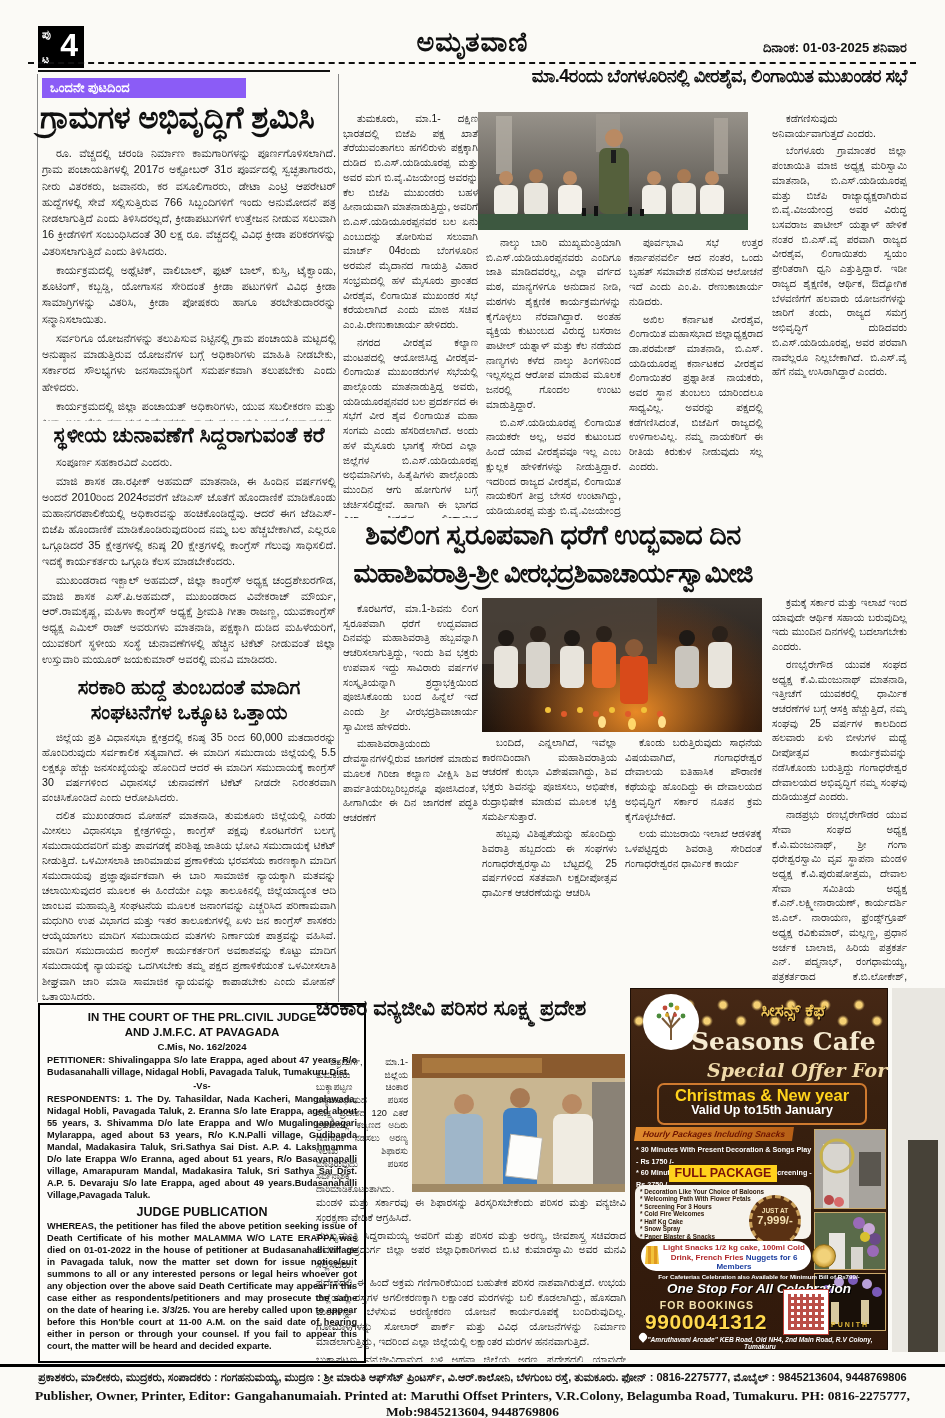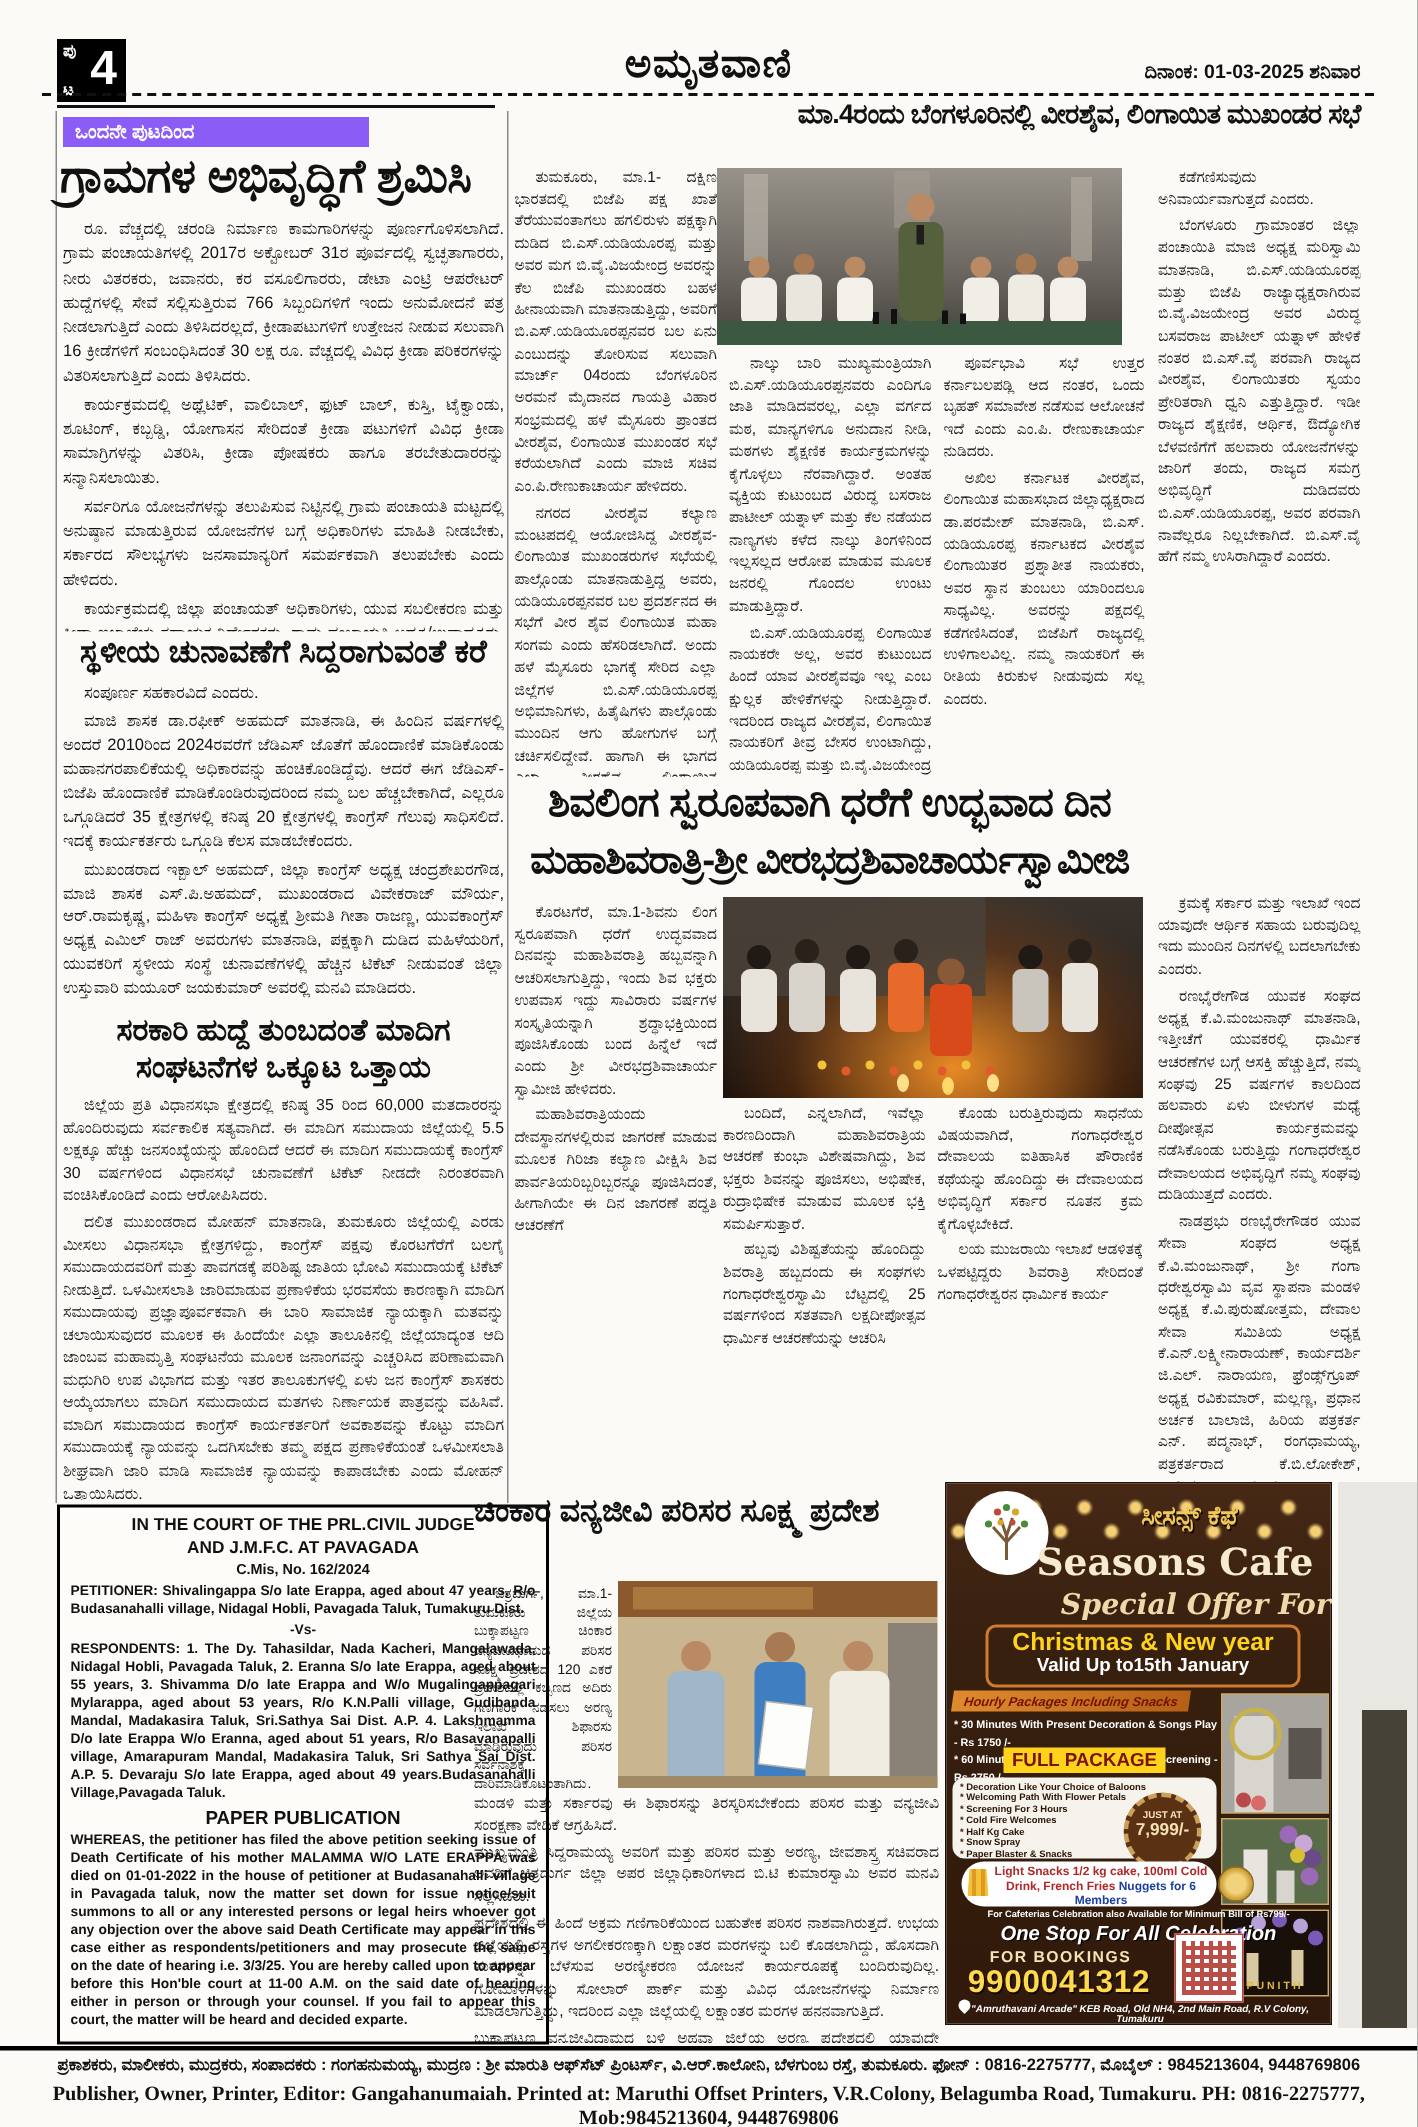--- a/index.html
+++ b/index.html
@@ -140,21 +140,21 @@
       <p class="bp">ದಲಿತ ಮುಖಂಡರಾದ ಮೋಹನ್ ಮಾತನಾಡಿ, ತುಮಕೂರು ಜಿಲ್ಲೆಯಲ್ಲಿ ಎರಡು ಮೀಸಲು ವಿಧಾನಸಭಾ ಕ್ಷೇತ್ರಗಳಿದ್ದು, ಕಾಂಗ್ರೆಸ್ ಪಕ್ಷವು ಕೊರಟಗೆರೆಗೆ ಬಲಗೈ ಸಮುದಾಯದವರಿಗೆ ಮತ್ತು ಪಾವಗಡಕ್ಕೆ ಪರಿಶಿಷ್ಟ ಜಾತಿಯ ಭೋವಿ ಸಮುದಾಯಕ್ಕೆ ಟಿಕೆಟ್ ನೀಡುತ್ತಿದೆ. ಒಳಮೀಸಲಾತಿ ಜಾರಿಮಾಡುವ ಪ್ರಣಾಳಿಕೆಯ ಭರವಸೆಯ ಕಾರಣಕ್ಕಾಗಿ ಮಾದಿಗ ಸಮುದಾಯವು ಪ್ರಜ್ಞಾಪೂರ್ವಕವಾಗಿ ಈ ಬಾರಿ ಸಾಮಾಜಿಕ ನ್ಯಾಯಕ್ಕಾಗಿ ಮತವನ್ನು ಚಲಾಯಿಸುವುದರ ಮೂಲಕ ಈ ಹಿಂದೆಯೇ ಎಲ್ಲಾ ತಾಲೂಕಿನಲ್ಲಿ ಜಿಲ್ಲೆಯಾದ್ಯಂತ ಆದಿ ಜಾಂಬವ ಮಹಾಮೃತ್ತಿ ಸಂಘಟನೆಯ ಮೂಲಕ ಜನಾಂಗವನ್ನು ಎಚ್ಚರಿಸಿದ ಪರಿಣಾಮವಾಗಿ ಮಧುಗಿರಿ ಉಪ ವಿಭಾಗದ ಮತ್ತು ಇತರ ತಾಲೂಕುಗಳಲ್ಲಿ ಏಳು ಜನ ಕಾಂಗ್ರೆಸ್ ಶಾಸಕರು ಆಯ್ಕೆಯಾಗಲು ಮಾದಿಗ ಸಮುದಾಯದ ಮತಗಳು ನಿರ್ಣಾಯಕ ಪಾತ್ರವನ್ನು ವಹಿಸಿವೆ. ಮಾದಿಗ ಸಮುದಾಯದ ಕಾಂಗ್ರೆಸ್ ಕಾರ್ಯಕರ್ತರಿಗೆ ಅವಕಾಶವನ್ನು ಕೊಟ್ಟು ಮಾದಿಗ ಸಮುದಾಯಕ್ಕೆ ನ್ಯಾಯವನ್ನು ಒದಗಿಸಬೇಕು ತಮ್ಮ ಪಕ್ಷದ ಪ್ರಣಾಳಿಕೆಯಂತೆ ಒಳಮೀಸಲಾತಿ ಶೀಘ್ರವಾಗಿ ಜಾರಿ ಮಾಡಿ ಸಾಮಾಜಿಕ ನ್ಯಾಯವನ್ನು ಕಾಪಾಡಬೇಕು ಎಂದು ಮೋಹನ್ ಒತ್ತಾಯಿಸಿದರು.</p>
     </div>
 
   <div class="abs court">
     <div class="t1">IN THE COURT OF THE PRL.CIVIL JUDGE</div>
     <div class="t2">AND J.M.F.C. AT PAVAGADA</div>
     <div class="cn">C.Mis, No. 162/2024</div>
     <p>PETITIONER: Shivalingappa S/o late Erappa, aged about 47 years, R/o Budasanahalli village, Nidagal Hobli, Pavagada Taluk, Tumakuru Dist.</p>
     <div class="vs">-Vs-</div>
     <p>RESPONDENTS: 1. The Dy. Tahasildar, Nada Kacheri, Mangalawada, Nidagal Hobli, Pavagada Taluk, 2. Eranna S/o late Erappa, aged about 55 years, 3. Shivamma D/o late Erappa and W/o Mugalingappagari Mylarappa, aged about 53 years, R/o K.N.Palli village, Gudibanda Mandal, Madakasira Taluk, Sri.Sathya Sai Dist. A.P. 4. Lakshmamma D/o late Erappa W/o Eranna, aged about 51 years, R/o Basavanapalli village, Amarapuram Mandal, Madakasira Taluk, Sri Sathya Sai Dist. A.P. 5. Devaraju S/o late Erappa, aged about 49 years.Budasanahalli Village,Pavagada Taluk.</p>
-    <div class="pp">PAPER PUBLICATION</div>
+    <div class="pp">JUDGE PUBLICATION</div>
     <p>WHEREAS, the petitioner has filed the above petition seeking issue of Death Certificate of his mother MALAMMA W/O LATE ERAPPA was died on 01-01-2022 in the house of petitioner at Budasanahalli village in Pavagada taluk, now the matter set down for issue notice/suit summons to all or any interested persons or legal heirs whoever got any objection over the above said Death Certificate may appear in this case either as respondents/petitioners and may prosecute the same on the date of hearing i.e. 3/3/25. You are hereby called upon to appear before this Hon'ble court at 11-00 A.M. on the said date of hearing either in person or through your counsel. If you fail to appear this court, the matter will be heard and decided exparte.</p>
 
   </div>
 
   <div class="abs tahead kn-head">ಮಾ.4ರಂದು ಬೆಂಗಳೂರಿನಲ್ಲಿ ವೀರಶೈವ, ಲಿಂಗಾಯಿತ ಮುಖಂಡರ ಸಭೆ</div>
   <div class="tb ta-col1">
       <p class="bp">ತುಮಕೂರು, ಮಾ.1- ದಕ್ಷಿಣ ಭಾರತದಲ್ಲಿ ಬಿಜೆಪಿ ಪಕ್ಷ ಖಾತೆ ತೆರೆಯುವಂತಾಗಲು ಹಗಲಿರುಳು ಪಕ್ಷಕ್ಕಾಗಿ ದುಡಿದ ಬಿ.ಎಸ್.ಯಡಿಯೂರಪ್ಪ ಮತ್ತು ಅವರ ಮಗ ಬಿ.ವೈ.ವಿಜಯೇಂದ್ರ ಅವರನ್ನು ಕೆಲ ಬಿಜೆಪಿ ಮುಖಂಡರು ಬಹಳ ಹೀನಾಯವಾಗಿ ಮಾತನಾಡುತ್ತಿದ್ದು, ಅವರಿಗೆ ಬಿ.ಎಸ್.ಯಡಿಯೂರಪ್ಪನವರ ಬಲ ಏನು ಎಂಬುದನ್ನು ತೋರಿಸುವ ಸಲುವಾಗಿ ಮಾರ್ಚ್ 04ರಂದು ಬೆಂಗಳೂರಿನ ಅರಮನೆ ಮೈದಾನದ ಗಾಯತ್ರಿ ವಿಹಾರ ಸಂಭ್ರಮದಲ್ಲಿ ಹಳೆ ಮೈಸೂರು ಪ್ರಾಂತದ ವೀರಶೈವ, ಲಿಂಗಾಯಿತ ಮುಖಂಡರ ಸಭೆ ಕರೆಯಲಾಗಿದೆ ಎಂದು ಮಾಜಿ ಸಚಿವ ಎಂ.ಪಿ.ರೇಣುಕಾಚಾರ್ಯ ಹೇಳಿದರು.</p>
       <p class="bp">ನಗರದ ವೀರಶೈವ ಕಲ್ಯಾಣ ಮಂಟಪದಲ್ಲಿ ಆಯೋಜಿಸಿದ್ದ ವೀರಶೈವ-ಲಿಂಗಾಯಿತ ಮುಖಂಡರುಗಳ ಸಭೆಯಲ್ಲಿ ಪಾಲ್ಗೊಂಡು ಮಾತನಾಡುತ್ತಿದ್ದ ಅವರು, ಯಡಿಯೂರಪ್ಪನವರ ಬಲ ಪ್ರದರ್ಶನದ ಈ ಸಭೆಗೆ ವೀರ ಶೈವ ಲಿಂಗಾಯಿತ ಮಹಾ ಸಂಗಮ ಎಂದು ಹೆಸರಿಡಲಾಗಿದೆ. ಅಂದು ಹಳೆ ಮೈಸೂರು ಭಾಗಕ್ಕೆ ಸೇರಿದ ಎಲ್ಲಾ ಜಿಲ್ಲೆಗಳ ಬಿ.ಎಸ್.ಯಡಿಯೂರಪ್ಪ ಅಭಿಮಾನಿಗಳು, ಹಿತೈಷಿಗಳು ಪಾಲ್ಗೊಂಡು ಮುಂದಿನ ಆಗು ಹೋಗುಗಳ ಬಗ್ಗೆ ಚರ್ಚಿಸಲಿದ್ದೇವೆ. ಹಾಗಾಗಿ ಈ ಭಾಗದ ಎಲ್ಲಾ ವೀರಶೈವ, ಲಿಂಗಾಯಿತ ಮುಖಂಡರು ಈ ಸಭೆಯಲ್ಲಿ ಭಾಗವಹಿಸಿ, ಯಡಿಯೂರಪ್ಪ ಮತ್ತು ಬಿ.ವೈ.ವಿಜಯೇಂದ್ರ ಅವರ ಕೈ ಬಲಪಡಿಸುವಂತೆ ಮನವಿ ಮಾಡಿದರು.</p>
     </div>
   <div class="abs press-photo">
@@ -182,21 +182,21 @@
         <rect x="116" y="94" width="4" height="10" fill="#111"></rect>
       <rect x="150" y="95" width="4" height="9" fill="#111"></rect>
         <rect x="162" y="97" width="4" height="7" fill="#111"></rect>
     </svg>
   </div>
   <div class="tb ta-col2">
       <p class="bp">ನಾಲ್ಕು ಬಾರಿ ಮುಖ್ಯಮಂತ್ರಿಯಾಗಿ ಬಿ.ಎಸ್.ಯಡಿಯೂರಪ್ಪನವರು ಎಂದಿಗೂ ಜಾತಿ ಮಾಡಿದವರಲ್ಲ, ಎಲ್ಲಾ ವರ್ಗದ ಮಠ, ಮಾನ್ಯಗಳಿಗೂ ಅನುದಾನ ನೀಡಿ, ಮಠಗಳು ಶೈಕ್ಷಣಿಕ ಕಾರ್ಯಕ್ರಮಗಳನ್ನು ಕೈಗೊಳ್ಳಲು ನೆರವಾಗಿದ್ದಾರೆ. ಅಂತಹ ವ್ಯಕ್ತಿಯ ಕುಟುಂಬದ ವಿರುದ್ಧ ಬಸರಾಜ ಪಾಟೀಲ್ ಯತ್ನಾಳ್ ಮತ್ತು ಕೆಲ ನಡೆಯದ ನಾಣ್ಯಗಳು ಕಳೆದ ನಾಲ್ಕು ತಿಂಗಳಿನಿಂದ ಇಲ್ಲಸಲ್ಲದ ಆರೋಪ ಮಾಡುವ ಮೂಲಕ ಜನರಲ್ಲಿ ಗೊಂದಲ ಉಂಟು ಮಾಡುತ್ತಿದ್ದಾರೆ.</p>
       <p class="bp">ಬಿ.ಎಸ್.ಯಡಿಯೂರಪ್ಪ ಲಿಂಗಾಯಿತ ನಾಯಕರೇ ಅಲ್ಲ, ಅವರ ಕುಟುಂಬದ ಹಿಂದೆ ಯಾವ ವೀರಶೈವವೂ ಇಲ್ಲ ಎಂಬ ಕ್ಷುಲ್ಲಕ ಹೇಳಿಕೆಗಳನ್ನು ನೀಡುತ್ತಿದ್ದಾರೆ. ಇದರಿಂದ ರಾಜ್ಯದ ವೀರಶೈವ, ಲಿಂಗಾಯಿತ ನಾಯಕರಿಗೆ ತೀವ್ರ ಬೇಸರ ಉಂಟಾಗಿದ್ದು, ಯಡಿಯೂರಪ್ಪ ಮತ್ತು ಬಿ.ವೈ.ವಿಜಯೇಂದ್ರ ಅವರ ಶಕ್ತಿ ಏನು ಎಂದು ತೋರಿಸುವ ಸಲುವಾಗಿಯೇ ಈ ವೀರಶೈವ, ಲಿಂಗಾಯಿತ ಮಹಾಸಂಗಮ ಆಯೋಜಿಸುತ್ತಿದ್ದು, ಇದೇ ರೀತಿಯ</p>
     </div>
   <div class="tb ta-col3">
-      <p class="bp">ಪೂರ್ವಭಾವಿ ಸಭೆ ಉತ್ತರ ಕರ್ನಾಬಲಪಡ್ಲಿ ಆದ ನಂತರ, ಒಂದು ಬೃಹತ್ ಸಮಾವೇಶ ನಡೆಸುವ ಆಲೋಚನೆ ಇದೆ ಎಂದು ಎಂ.ಪಿ. ರೇಣುಕಾಚಾರ್ಯ ನುಡಿದರು.</p>
+      <p class="bp">ಪೂರ್ವಭಾವಿ ಸಭೆ ಉತ್ತರ ಕರ್ನಾಪನವರ್ಲಿ ಆದ ನಂತರ, ಒಂದು ಬೃಹತ್ ಸಮಾವೇಶ ನಡೆಸುವ ಆಲೋಚನೆ ಇದೆ ಎಂದು ಎಂ.ಪಿ. ರೇಣುಕಾಚಾರ್ಯ ನುಡಿದರು.</p>
       <p class="bp">ಅಖಿಲ ಕರ್ನಾಟಕ ವೀರಶೈವ, ಲಿಂಗಾಯಿತ ಮಹಾಸಭಾದ ಜಿಲ್ಲಾಧ್ಯಕ್ಷರಾದ ಡಾ.ಪರಮೇಶ್ ಮಾತನಾಡಿ, ಬಿ.ಎಸ್. ಯಡಿಯೂರಪ್ಪ ಕರ್ನಾಟಕದ ವೀರಶೈವ ಲಿಂಗಾಯಿತರ ಪ್ರಶ್ನಾತೀತ ನಾಯಕರು, ಅವರ ಸ್ಥಾನ ತುಂಬಲು ಯಾರಿಂದಲೂ ಸಾಧ್ಯವಿಲ್ಲ. ಅವರನ್ನು ಪಕ್ಷದಲ್ಲಿ ಕಡೆಗಣಿಸಿದಂತೆ, ಬಿಜೆಪಿಗೆ ರಾಜ್ಯದಲ್ಲಿ ಉಳಿಗಾಲವಿಲ್ಲ. ನಮ್ಮ ನಾಯಕರಿಗೆ ಈ ರೀತಿಯ ಕಿರುಕುಳ ನೀಡುವುದು ಸಲ್ಲ ಎಂದರು.</p>
     </div>
   <div class="tb ta-col4">
       <p class="bp">ಕಡೆಗಣಿಸುವುದು ಅನಿವಾರ್ಯವಾಗುತ್ತದೆ ಎಂದರು.</p>
       <p class="bp">ಬೆಂಗಳೂರು ಗ್ರಾಮಾಂತರ ಜಿಲ್ಲಾ ಪಂಚಾಯಿತಿ ಮಾಜಿ ಅಧ್ಯಕ್ಷ ಮರಿಸ್ವಾಮಿ ಮಾತನಾಡಿ, ಬಿ.ಎಸ್.ಯಡಿಯೂರಪ್ಪ ಮತ್ತು ಬಿಜೆಪಿ ರಾಜ್ಯಾಧ್ಯಕ್ಷರಾಗಿರುವ ಬಿ.ವೈ.ವಿಜಯೇಂದ್ರ ಅವರ ವಿರುದ್ಧ ಬಸವರಾಜ ಪಾಟೀಲ್ ಯತ್ನಾಳ್ ಹೇಳಿಕೆ ನಂತರ ಬಿ.ಎಸ್.ವೈ ಪರವಾಗಿ ರಾಜ್ಯದ ವೀರಶೈವ, ಲಿಂಗಾಯಿತರು ಸ್ವಯಂ ಪ್ರೇರಿತರಾಗಿ ಧ್ವನಿ ಎತ್ತುತ್ತಿದ್ದಾರೆ. ಇಡೀ ರಾಜ್ಯದ ಶೈಕ್ಷಣಿಕ, ಆರ್ಥಿಕ, ಔದ್ಯೋಗಿಕ ಬೆಳವಣಿಗೆಗೆ ಹಲವಾರು ಯೋಜನೆಗಳನ್ನು ಜಾರಿಗೆ ತಂದು, ರಾಜ್ಯದ ಸಮಗ್ರ ಅಭಿವೃದ್ಧಿಗೆ ದುಡಿದವರು ಬಿ.ಎಸ್.ಯಡಿಯೂರಪ್ಪ, ಅವರ ಪರವಾಗಿ ನಾವೆಲ್ಲರೂ ನಿಲ್ಲಬೇಕಾಗಿದೆ. ಬಿ.ಎಸ್.ವೈ ಹೆಗೆ ನಮ್ಮ ಉಸಿರಾಗಿದ್ದಾರೆ ಎಂದರು.</p>
     </div>
 
   <div class="abs shhead1 kn-head">ಶಿವಲಿಂಗ ಸ್ವರೂಪವಾಗಿ ಧರೆಗೆ ಉದ್ಭವಾದ ದಿನ</div>
   <div class="abs shhead2 kn-head">ಮಹಾಶಿವರಾತ್ರಿ-ಶ್ರೀ ವೀರಭದ್ರಶಿವಾಚಾರ್ಯಸ್ವಾಮೀಜಿ</div>
   <div class="tb sh-col1">

